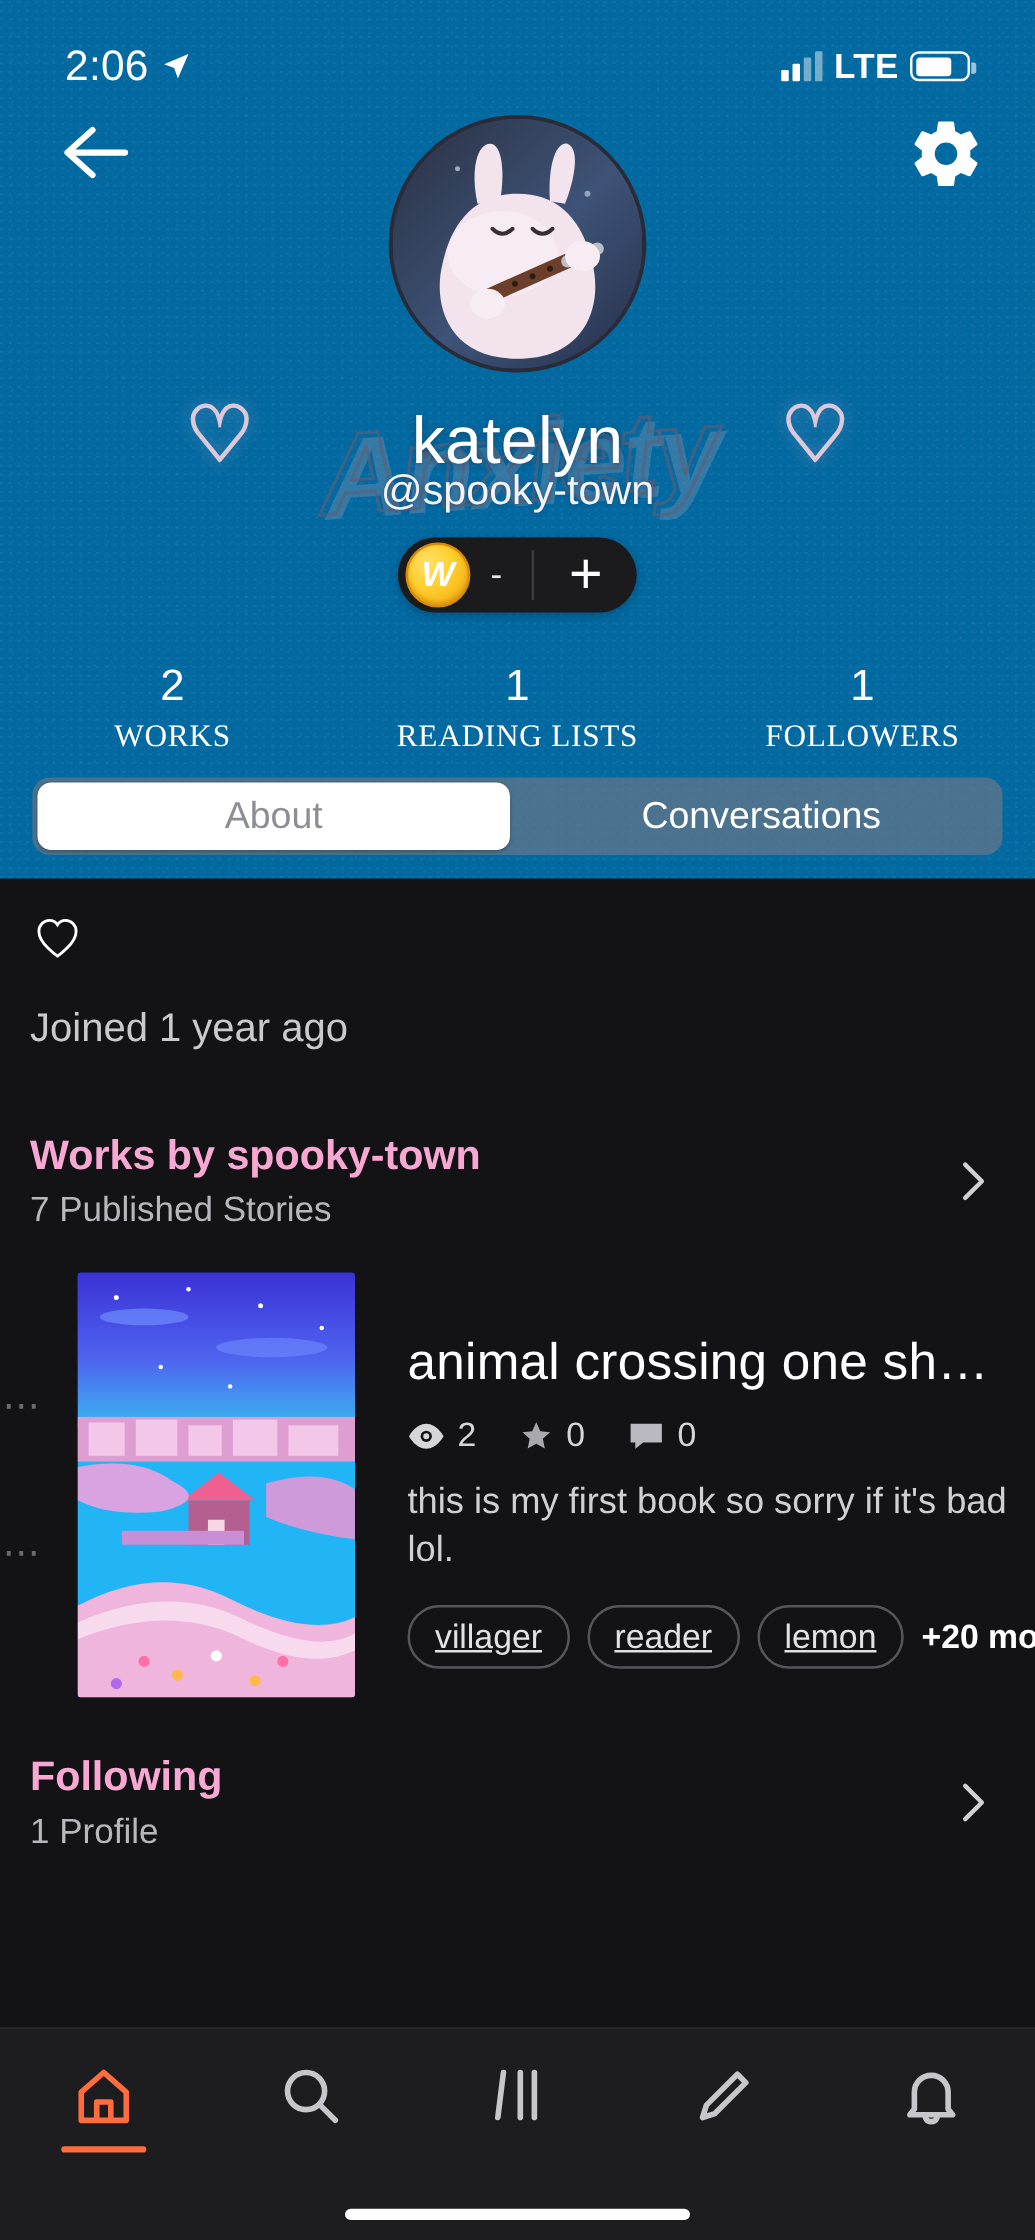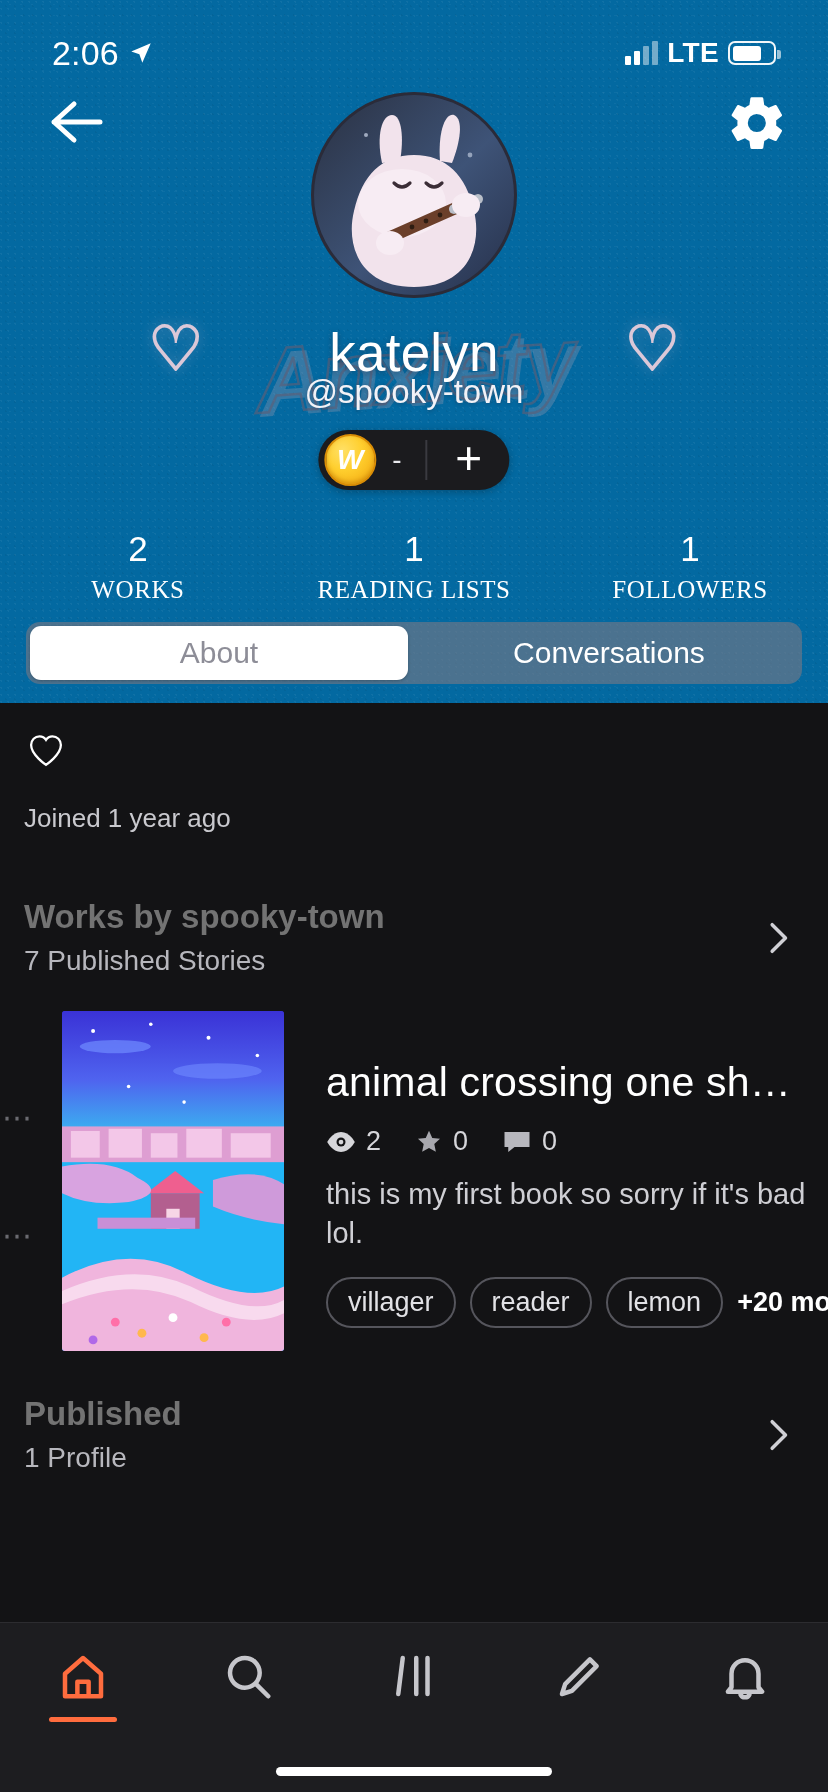--- a/index.html
+++ b/index.html
@@ -141,27 +141,27 @@
   }
   .tab.active{ background:#fff; color:#8d8d97; box-shadow:0 1px 3px rgba(0,0,0,.25); }
   .tab.inactive{ color:#fff;padding-left:12px; }
 
   
   .body-dark{
     position:absolute; top:703px; left:0; right:0; bottom:0;
     background:#131315; color:#fff; overflow:hidden;
   }
   .heart-row{ padding:26px 24px 0 24px; }
-  .joined{ padding:28px 24px 0 24px; color:#c9c9ce; font-size:26px; }
+  .joined{ padding:28px 24px 0 24px; color:#c9c9ce; font-size:32px; }
 
   .section-head{
     display:flex; align-items:center; justify-content:space-between;
     padding:64px 30px 0 24px;
   }
-  .section-title{ font-size:33px; font-weight:bold; color:#737373; }
+  .section-title{ font-size:33px; font-weight:bold; color:#f9a8d4; }
   .section-sub{ font-size:28px; color:#b7b7bd; margin-top:9px; }
   .chevron{ color:#d0d0d5; }
 
   
   .story-row{ display:flex; padding:34px 0 0 0; position:relative; }
   .carousel-dots{
     position:absolute; left:2px; top:82px; color:#6a6a70; font-size:30px; line-height:118px;
   }
   .cover{
     width:222px; height:340px; margin-left:62px; flex:none;
@@ -172,21 +172,21 @@
   .story-title{
     font-size:41px; color:#fff; white-space:nowrap; overflow:hidden;
     text-overflow:ellipsis; letter-spacing:.2px;
   }
   .story-stats{ display:flex; align-items:center; gap:14px; margin-top:20px; color:#d6d6da; font-size:27px; }
   .story-stats .sgroup{ display:flex; align-items:center; gap:10px; margin-right:20px; }
   .story-desc{ margin-top:18px; font-size:29px; color:#cfcfd4; line-height:1.35; }
   .tag-row{ display:flex; align-items:center; gap:14px; margin-top:24px; flex-wrap:nowrap; }
   .tag{
     border:2px solid #55555c; border-radius:26px; padding:8px 20px;
-    font-size:27px; color:#e2e2e6; white-space:nowrap;
+    font-size:27px; color:#e2e2e6; white-space:nowrap;text-decoration:underline;
   }
   .tag-more{ font-size:27px; color:#fff; font-weight:bold; white-space:nowrap; }
 
   .following-head{
     display:flex; align-items:center; justify-content:space-between;
     padding:44px 30px 0 24px;
   }
 
   
   .tabbar{
@@ -418,21 +418,21 @@
           <span class="tag">villager</span>
           <span class="tag">reader</span>
           <span class="tag">lemon</span>
           <span class="tag-more">+20 more</span>
         </div>
       </div>
     </div>
 
     <div class="following-head">
       <div>
-        <div class="section-title">Published</div>
+        <div class="section-title">Following</div>
         <div class="section-sub">1 Profile</div>
       </div>
       <svg class="chevron" width="40" height="62" viewBox="0 0 24 24">
         <path d="M8.5 4 L16.5 12 L8.5 20" fill="none" stroke="#d0d0d5" stroke-width="2.1" stroke-linecap="round" stroke-linejoin="round"></path>
       </svg>
     </div>
   </div>
 
   <div class="tabbar">
     <div class="tabitem">

